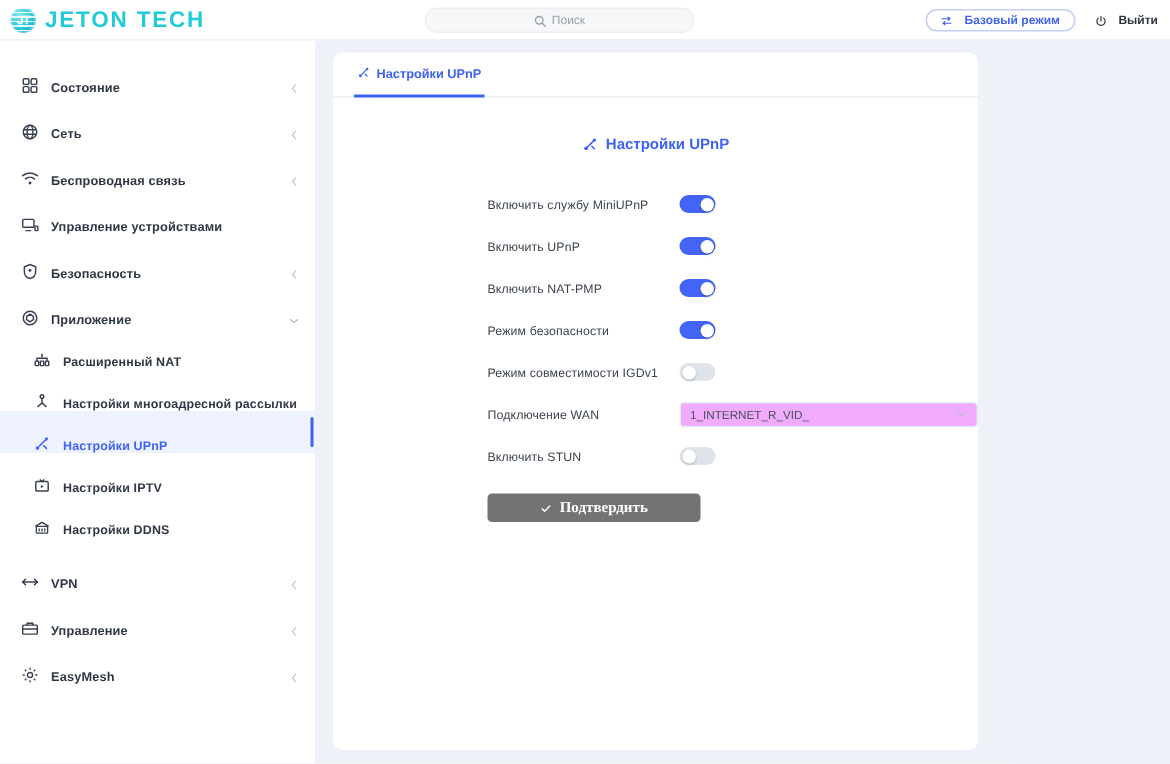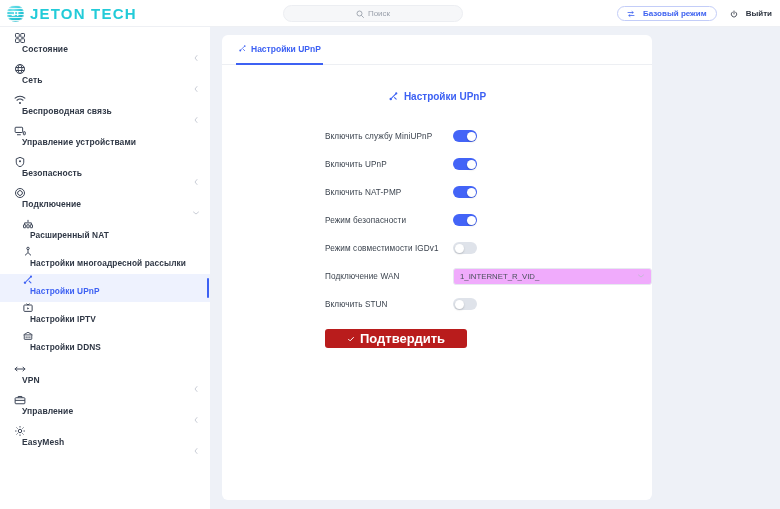--- a/index.html
+++ b/index.html
@@ -65,23 +65,22 @@
     background: none; border: none; white-space: nowrap;
   }
 
   
   .sidebar {
     position: absolute; top: 27px; left: 0; width: 210px; height: 482px;
     background: #ffffff; overflow: hidden;
   }
   .nav-item {
     position: relative; height: 31px;
-    display: flex; align-items: flex-start; padding: 0 10px 0 14px;
+    display: flex; align-items: flex-end; padding: 0 10px 0 14px;
     cursor: pointer;
-    flex-direction: column;
   }
   .nav-item .ico { width: 12px; height: 12px; flex: 0 0 12px; display: block; color: #384152; }
   .nav-item .lbl {
     margin-left: 8px; font-size: 8.5px; font-weight: 700; color: #2f3745;
     white-space: nowrap; letter-spacing: .1px;
   }
   .nav-item .chev { margin-left: auto; width: 8px; height: 8px; color: #b2b8c4; display: block; }
   .nav-item.sub { padding-left: 22px; height: 28px; }
   .nav-item.sub .lbl { font-weight: 600; font-size: 8.3px; }
   .nav-item.active { background: #eef2fe; }
@@ -144,24 +143,24 @@
 
   .select {
     width: 205px; height: 17px; border: 1px solid #e6e9ef; border-radius: 3px;
     display: flex; align-items: center; padding: 0 6px;
     font-size: 7.8px; color: #4a515c; cursor: pointer; background: #f0abfc;
   }
   .select .caret { margin-left: auto; width: 8px; height: 8px; color: #b7bdc8; display:block; }
 
   .submit-wrap { padding-left: 103px; margin-top: 11px; }
   .submit-btn {
-    width: 142px; height: 19px; background: #b91c1c; border: none;
-    border-radius: 3px; color: #fff; font-size: 13px; font-weight: 700;
+    width: 142px; height: 19px; background: #737373; border: none;
+    border-radius: 3px; color: #fff; font-size: 10px; font-weight: 700;
     display: flex; align-items: center; justify-content: center; gap: 5px;
-    cursor: pointer; font-family: Liberation Sans, sans-serif;
+    cursor: pointer; font-family: Liberation Serif, serif;
   }
   .submit-btn .ico { width: 8px; height: 8px; display: block; }
 </style>
 </head>
 <body>
 
 <div class="app">
 
   <div class="header">
     <div class="logo-wrap">
@@ -251,21 +250,21 @@
       <svg class="chev" viewBox="0 0 16 16" fill="none" stroke="currentColor" stroke-width="1.4" stroke-linecap="round">
           <path d="M10 3L6 8l4 5"></path>
         </svg>
     </div>
 
     <div class="nav-item">
       <svg class="ico" viewBox="0 0 16 16" fill="none" stroke="currentColor" stroke-width="1.3">
         <circle cx="8" cy="8" r="6"></circle>
           <path d="M8 4.5l3 2v3l-3 2-3-2v-3z"></path>
       </svg>
-      <span class="lbl">Подключение</span>
+      <span class="lbl">Приложение</span>
       <svg class="chev" viewBox="0 0 16 16" fill="none" stroke="currentColor" stroke-width="1.4" stroke-linecap="round">
           <path d="M3 6l5 4 5-4"></path>
         </svg>
     </div>
 
     <div class="nav-item sub">
       <svg class="ico" viewBox="0 0 16 16" fill="none" stroke="currentColor" stroke-width="1.3">
         <rect x="2" y="9" width="3" height="4" rx="0.5"></rect>
           <rect x="6.5" y="9" width="3" height="4" rx="0.5"></rect>
           <rect x="11" y="9" width="3" height="4" rx="0.5"></rect>

